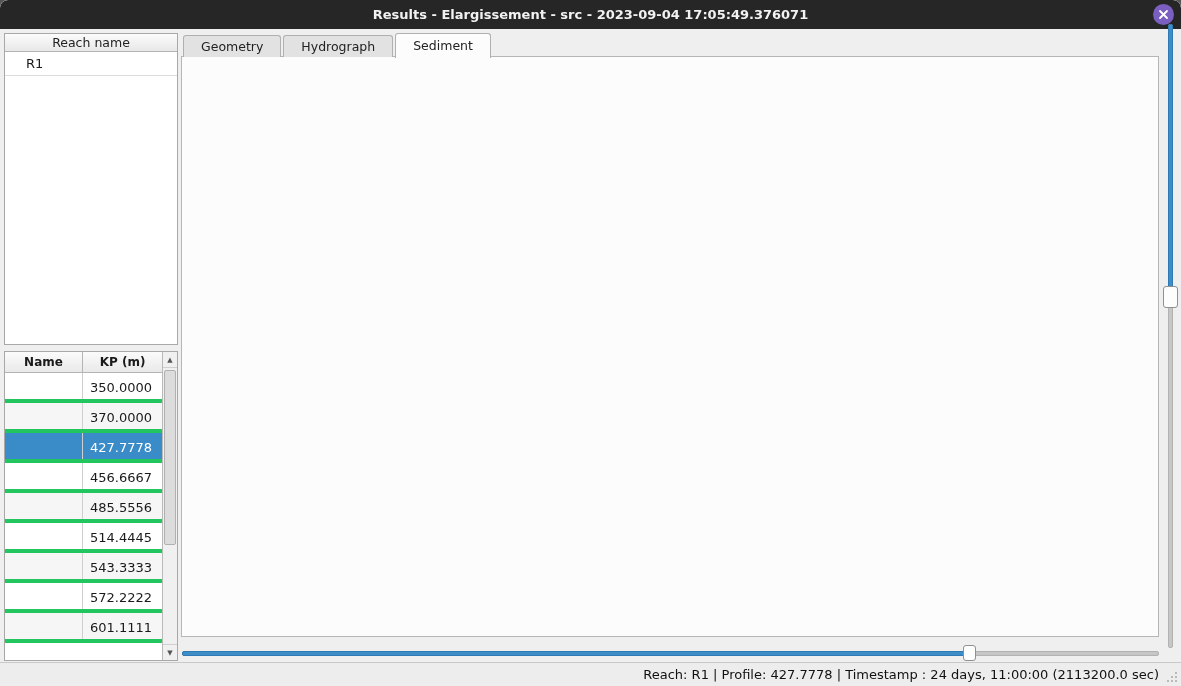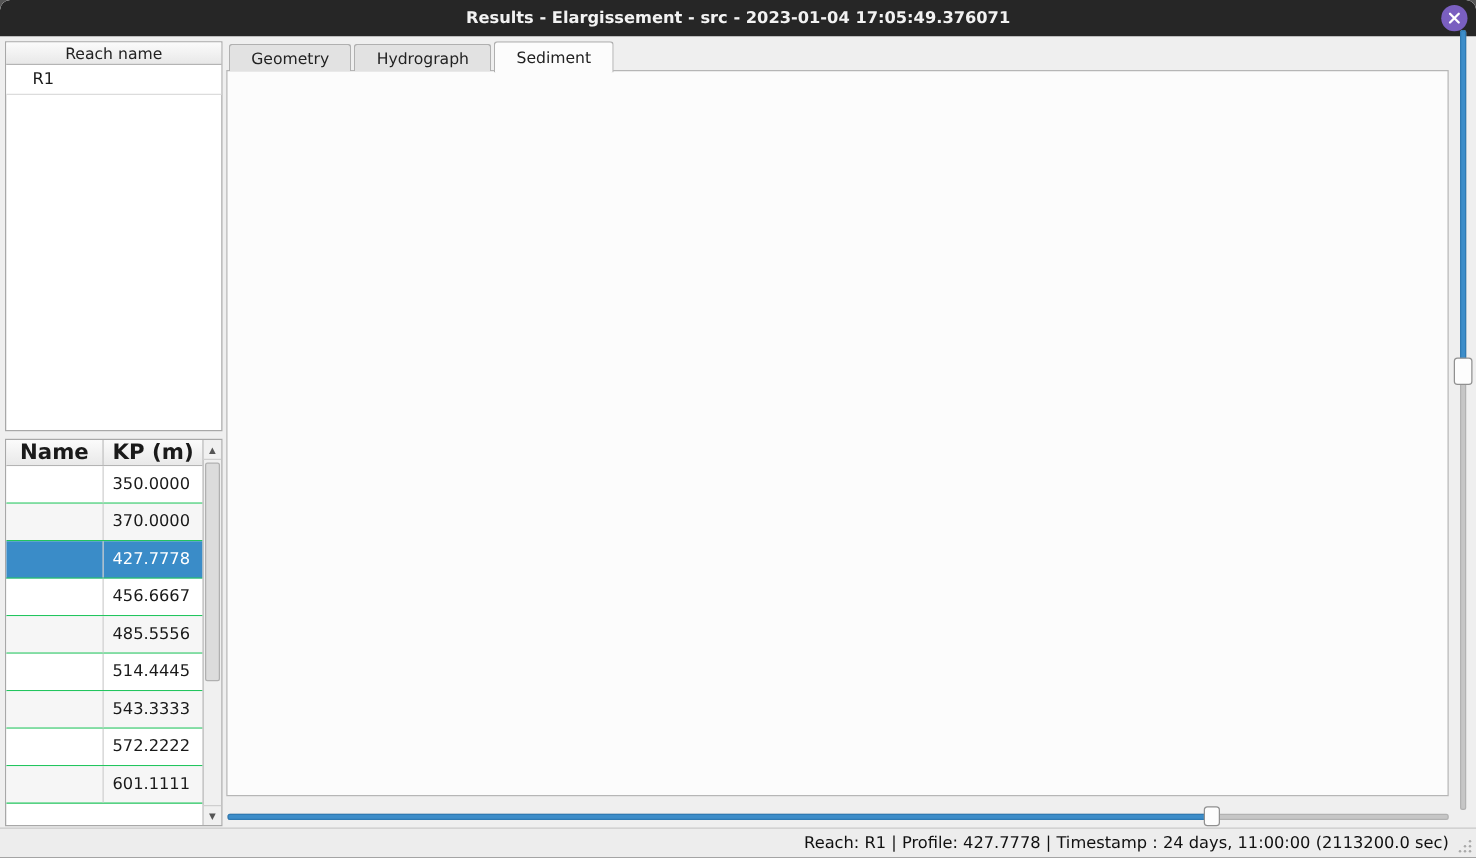--- a/index.html
+++ b/index.html
@@ -37,26 +37,26 @@
     border-bottom:1px solid #dcdcdc; background:#fff;
   }
   
   .ptable {
     position:absolute; left:4px; top:351px; width:174px; height:310px;
     background:#fff; border:1px solid #a8a8a8; overflow:hidden;
   }
   .ptable .hrow { position:absolute; left:0; top:0; width:158px; height:21px; display:flex; }
   .ptable .hcell {
     background:linear-gradient(#fbfbfb,#e9e9e9); border-right:1px solid #b4b4b4;
-    border-bottom:1px solid #b4b4b4; font-weight:bold; font-size:17px;
+    border-bottom:1px solid #b4b4b4; font-weight:bold; font-size:12px;
     text-align:center; line-height:20px;
   }
   .ptable .hc1 { width:78px; } .ptable .hc2 { width:80px; }
   .rows { position:absolute; left:0; top:21px; width:158px; }
-  .trow { display:flex; height:30px; border-bottom:1px solid #22c55e; background:#fff; }
+  .trow { display:flex; height:30px; border-bottom:4px solid #22c55e; background:#fff; }
   .trow.alt { background:#f6f6f6; }
   .trow.selected { background:#3a8cc8; color:#fff; }
   .tcell { font-size:13px; line-height:29px; }
   .tc1 { width:78px; border-right:1px solid #cfcfcf; }
   .tc2 { width:80px; padding-left:7px; }
   .vscroll {
     position:absolute; right:0; top:0; width:15px; height:100%;
     background:#f0f0f0; border-left:1px solid #b9b9b9;
   }
   .vscroll .arrow {
@@ -113,21 +113,21 @@
   .grip { position:absolute; right:3px; bottom:3px; }
   svg text { font-family:"DejaVu Sans", sans-serif; }
   .plot-svg { position:absolute; background:transparent; }
 </style>
 </head>
 <body>
 
 <div class="app">
 
   <div class="titlebar">
-    <div class="title">Results - Elargissement - src - 2023-01-04 17:05:49.376071</div>
+    <div class="title">Results - Elargissement - src - 2023-09-04 17:05:49.376071</div>
     <div class="close-btn">
       <svg width="11" height="11" viewBox="0 0 11 11">
         <line x1="2" y1="2" x2="9" y2="9" stroke="#fff" stroke-width="1.8" stroke-linecap="round"></line>
         <line x1="9" y1="2" x2="2" y2="9" stroke="#fff" stroke-width="1.8" stroke-linecap="round"></line>
       </svg>
     </div>
   </div>
 
   <div class="reach-box">
     <div class="reach-header">Reach name</div>

